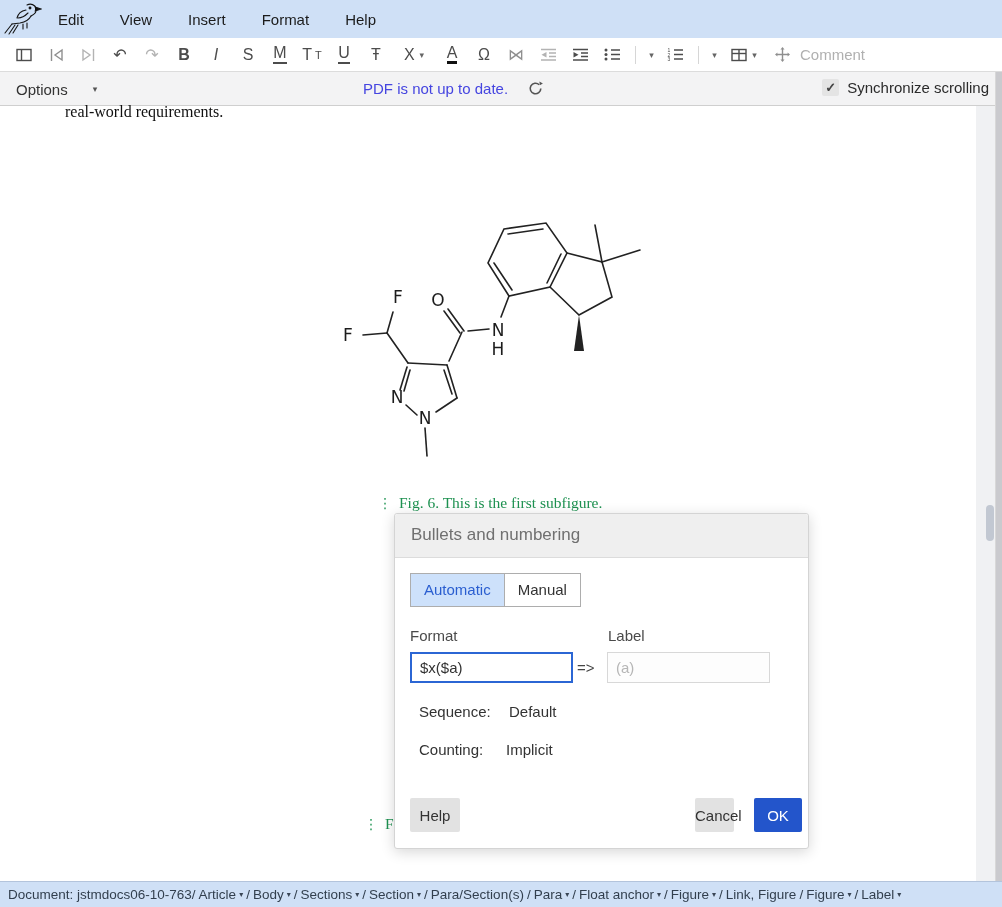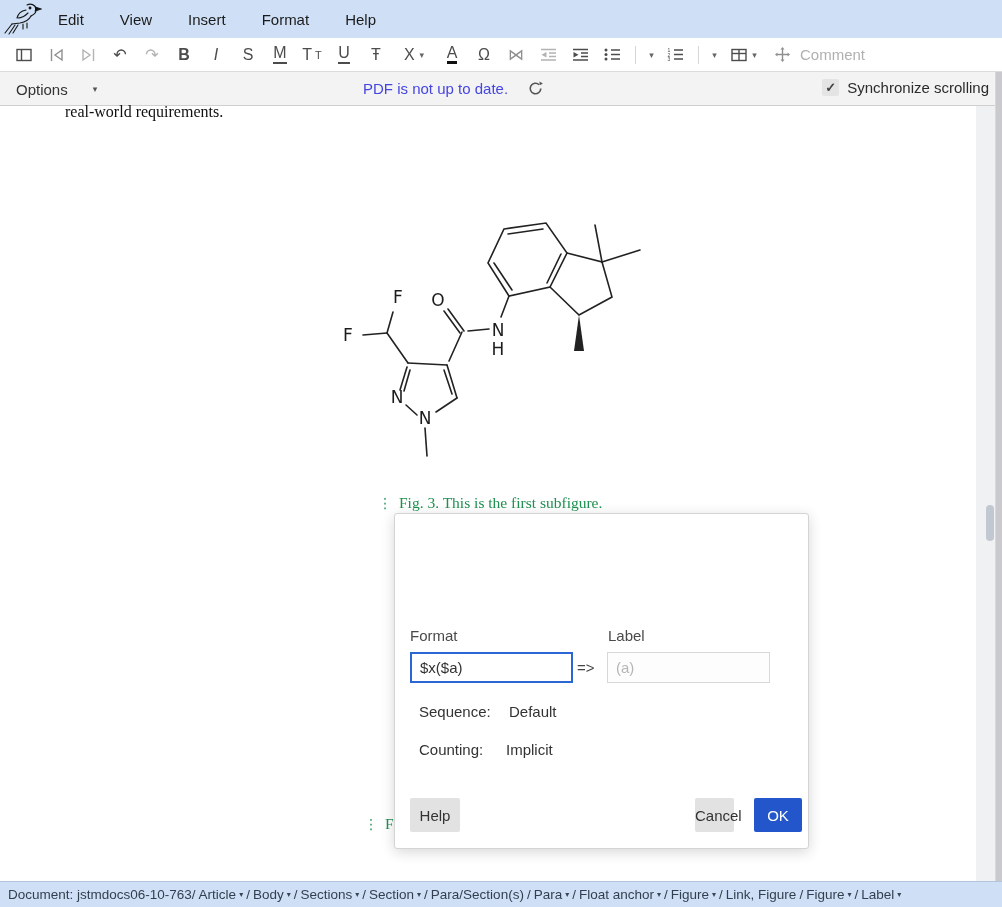--- a/index.html
+++ b/index.html
@@ -351,34 +351,41 @@
       <text x="108" y="106">O</text>
       <text x="168" y="136">N</text>
       <text x="168" y="155">H</text>
       <text x="67" y="203">N</text>
       <text x="95" y="224">N</text>
     </g>
   </svg>
 
   <div class="caption caption-1">
     <span class="handle">⋮</span>
-    <span class="caption-text">Fig. 3. This is the first subfigure.</span>
+    <span class="caption-text">Fig. 6. This is the first subfigure.</span>
   </div>
   <div class="caption caption-2">
     <span class="handle">⋮</span>
     <span class="caption-text">F</span>
   </div>
 </div>
 
 <div class="scroll-track">
   <div class="scroll-thumb"></div>
 </div>
 <div class="right-strip"></div>
 
 <div class="dialog">
+  <div class="dlg-header">
+    <span class="dlg-title">Bullets and numbering</span>
+  </div>
+  <div class="tabs">
+    <button class="tab active">Automatic</button>
+    <button class="tab">Manual</button>
+  </div>
   <span class="fld-label fmt-label">Format</span>
   <span class="fld-label lbl-label">Label</span>
   <input class="dlg-input fmt-input" value="$x($a)" style="">
   <span class="maps-to">=&gt;</span>
   <input class="dlg-input lbl-input" placeholder="(a)" style="">
   <span class="kv seq-k">Sequence:</span>
   <span class="kv seq-v">Default</span>
   <span class="kv cnt-k">Counting:</span>
   <span class="kv cnt-v">Implicit</span>
   <button class="dlg-btn btn-help">Help</button>

